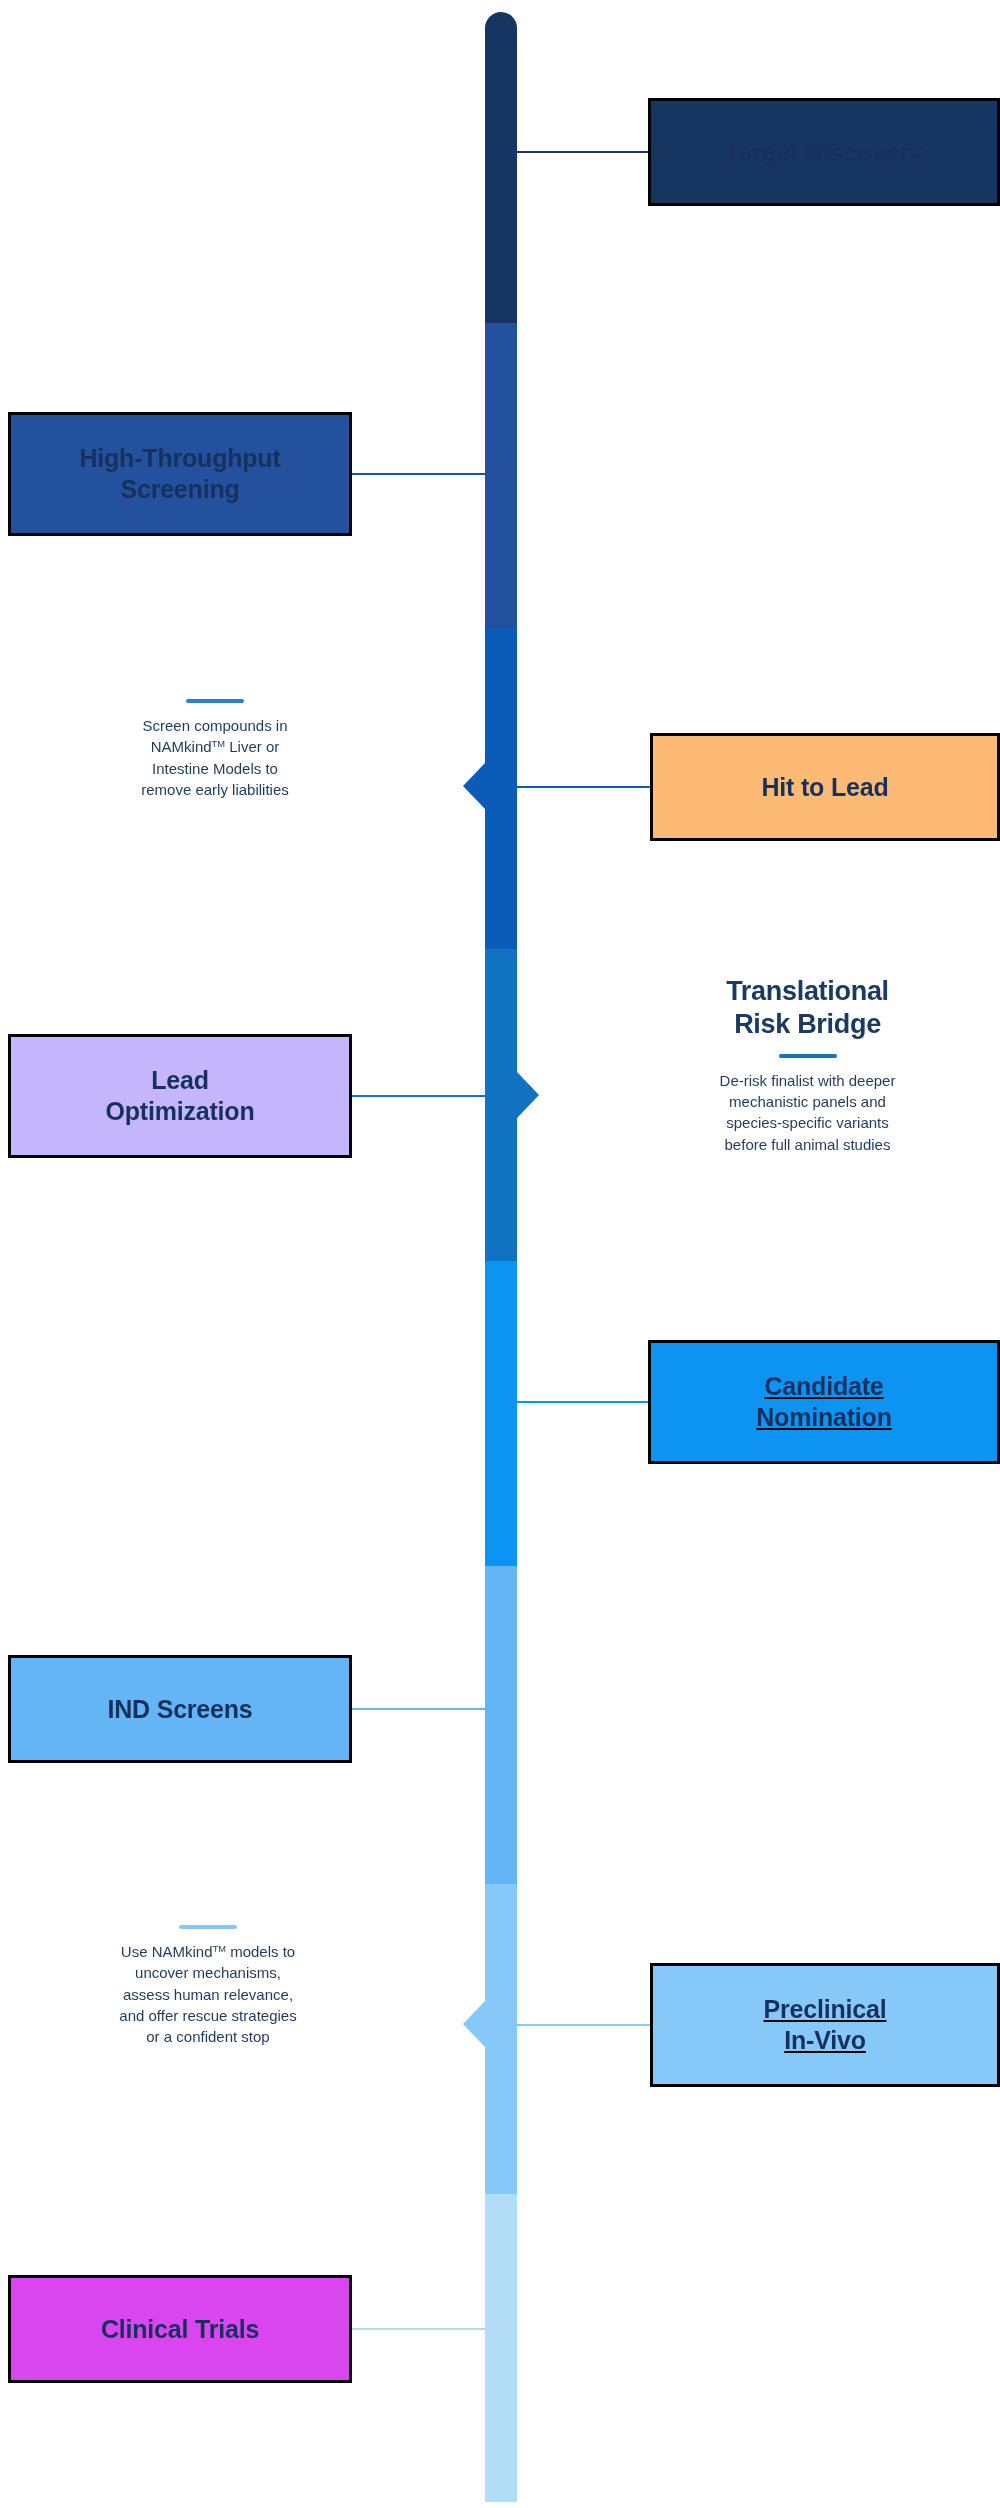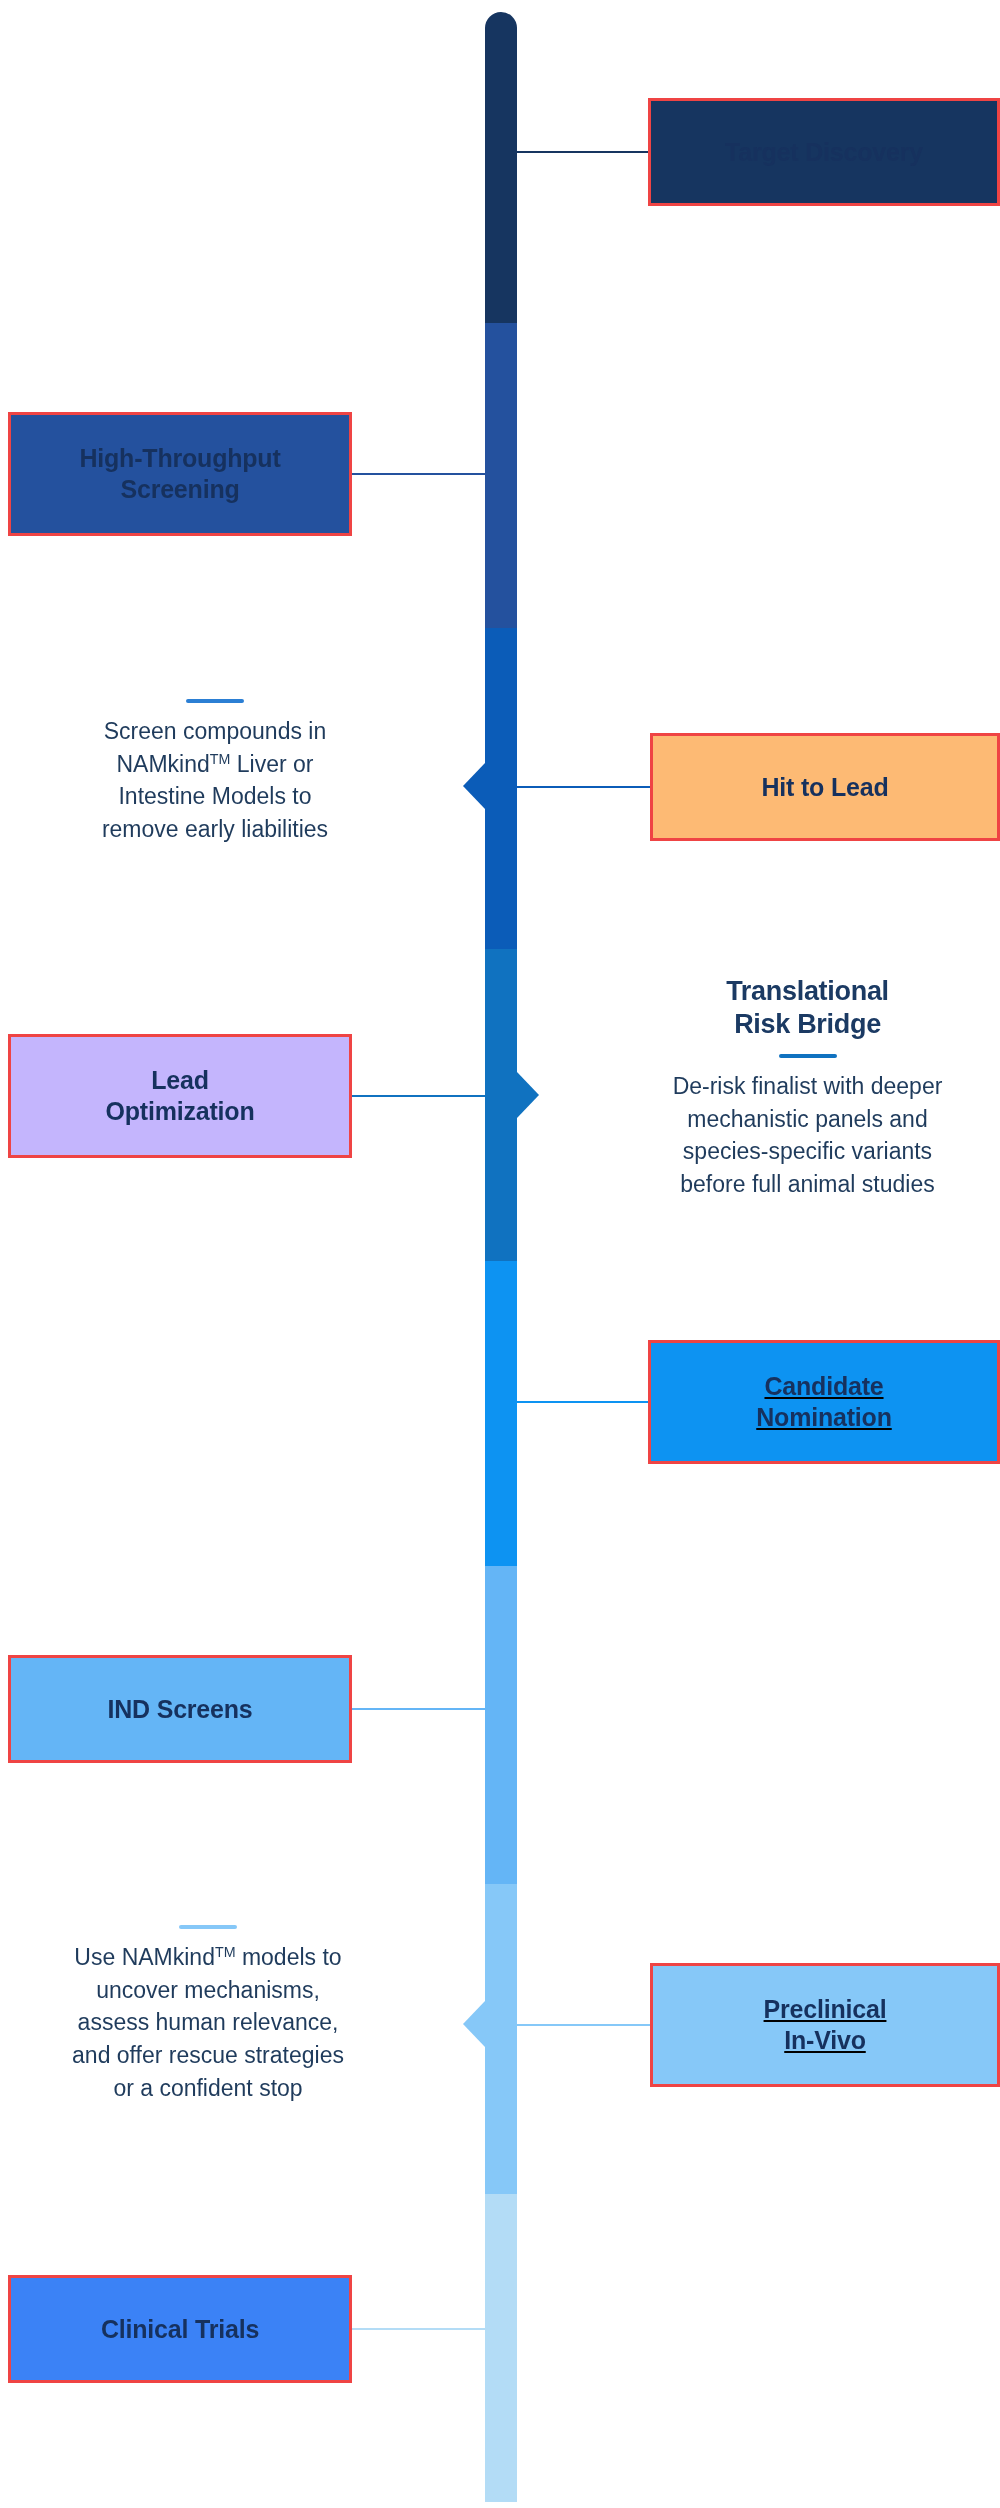--- a/index.html
+++ b/index.html
@@ -60,21 +60,21 @@
     box-sizing:border-box;
     background:#ffffff;
     display:flex;
     align-items:center;
     justify-content:center;
     text-align:center;
   }
   .stagebox .inner{
     box-sizing:border-box;
     width:100%;height:100%;
-    border:3px solid #ef4444;
+    border:3px solid #000000;
     display:flex;align-items:center;justify-content:center;
   }
   .stagebox .lbl{
     color:#16315e;
     font-weight:bold;
     font-size:25px;
     line-height:1.24;
     letter-spacing:-0.2px;
     white-space:pre-line;
   }
@@ -92,21 +92,21 @@
     white-space:pre-line;
     letter-spacing:-0.3px;
   }
   .note .rule{
     width:58px;height:4px;
     margin:13px auto 12px auto;
     border-radius:2px;
   }
   .note .nbody{
     color:#1f3b5c;
-    font-size:23px;
+    font-size:15px;
     line-height:1.42;
     white-space:pre-line;
     font-weight:400;
   }
   .tm{font-size:0.62em;vertical-align:0.55em;letter-spacing:0;}
 </style>
 </head>
 <body>
 
 <div id="stage">
@@ -172,21 +172,21 @@
       <div class="notch-left" style="top: 2001px; color: rgb(134, 200, 248);">
         <div class="tri"></div>
       </div>
       <div class="stagebox" style="left: 650px; top: 1963px; width: 350px; height: 124px; background: rgb(134, 200, 248); text-decoration: underline;">
         <div class="inner">
           <div class="lbl">Preclinical
 In-Vivo</div>
         </div>
       </div>
       <div class="conn" style="left: 352px; top: 2328px; width: 165px; background: rgb(179, 220, 246);"></div>
-      <div class="stagebox" style="left: 8px; top: 2275px; width: 344px; height: 108px; background: #3b82f6; align-items: flex-end;">
+      <div class="stagebox" style="left: 8px; top: 2275px; width: 344px; height: 108px; background: #d946ef; align-items: flex-end;">
         <div class="inner">
           <div class="lbl">Clinical Trials</div>
         </div>
       </div>
       <div class="note" style="left: 10px; top: 686px; width: 410px;">
         <div class="rule" style="background: rgb(43, 127, 212);"></div>
         <div class="nbody"><span>Screen compounds in
 NAMkind</span><sup class="tm">TM</sup><span> Liver or
 Intestine Models to
 remove early liabilities</span></div>

